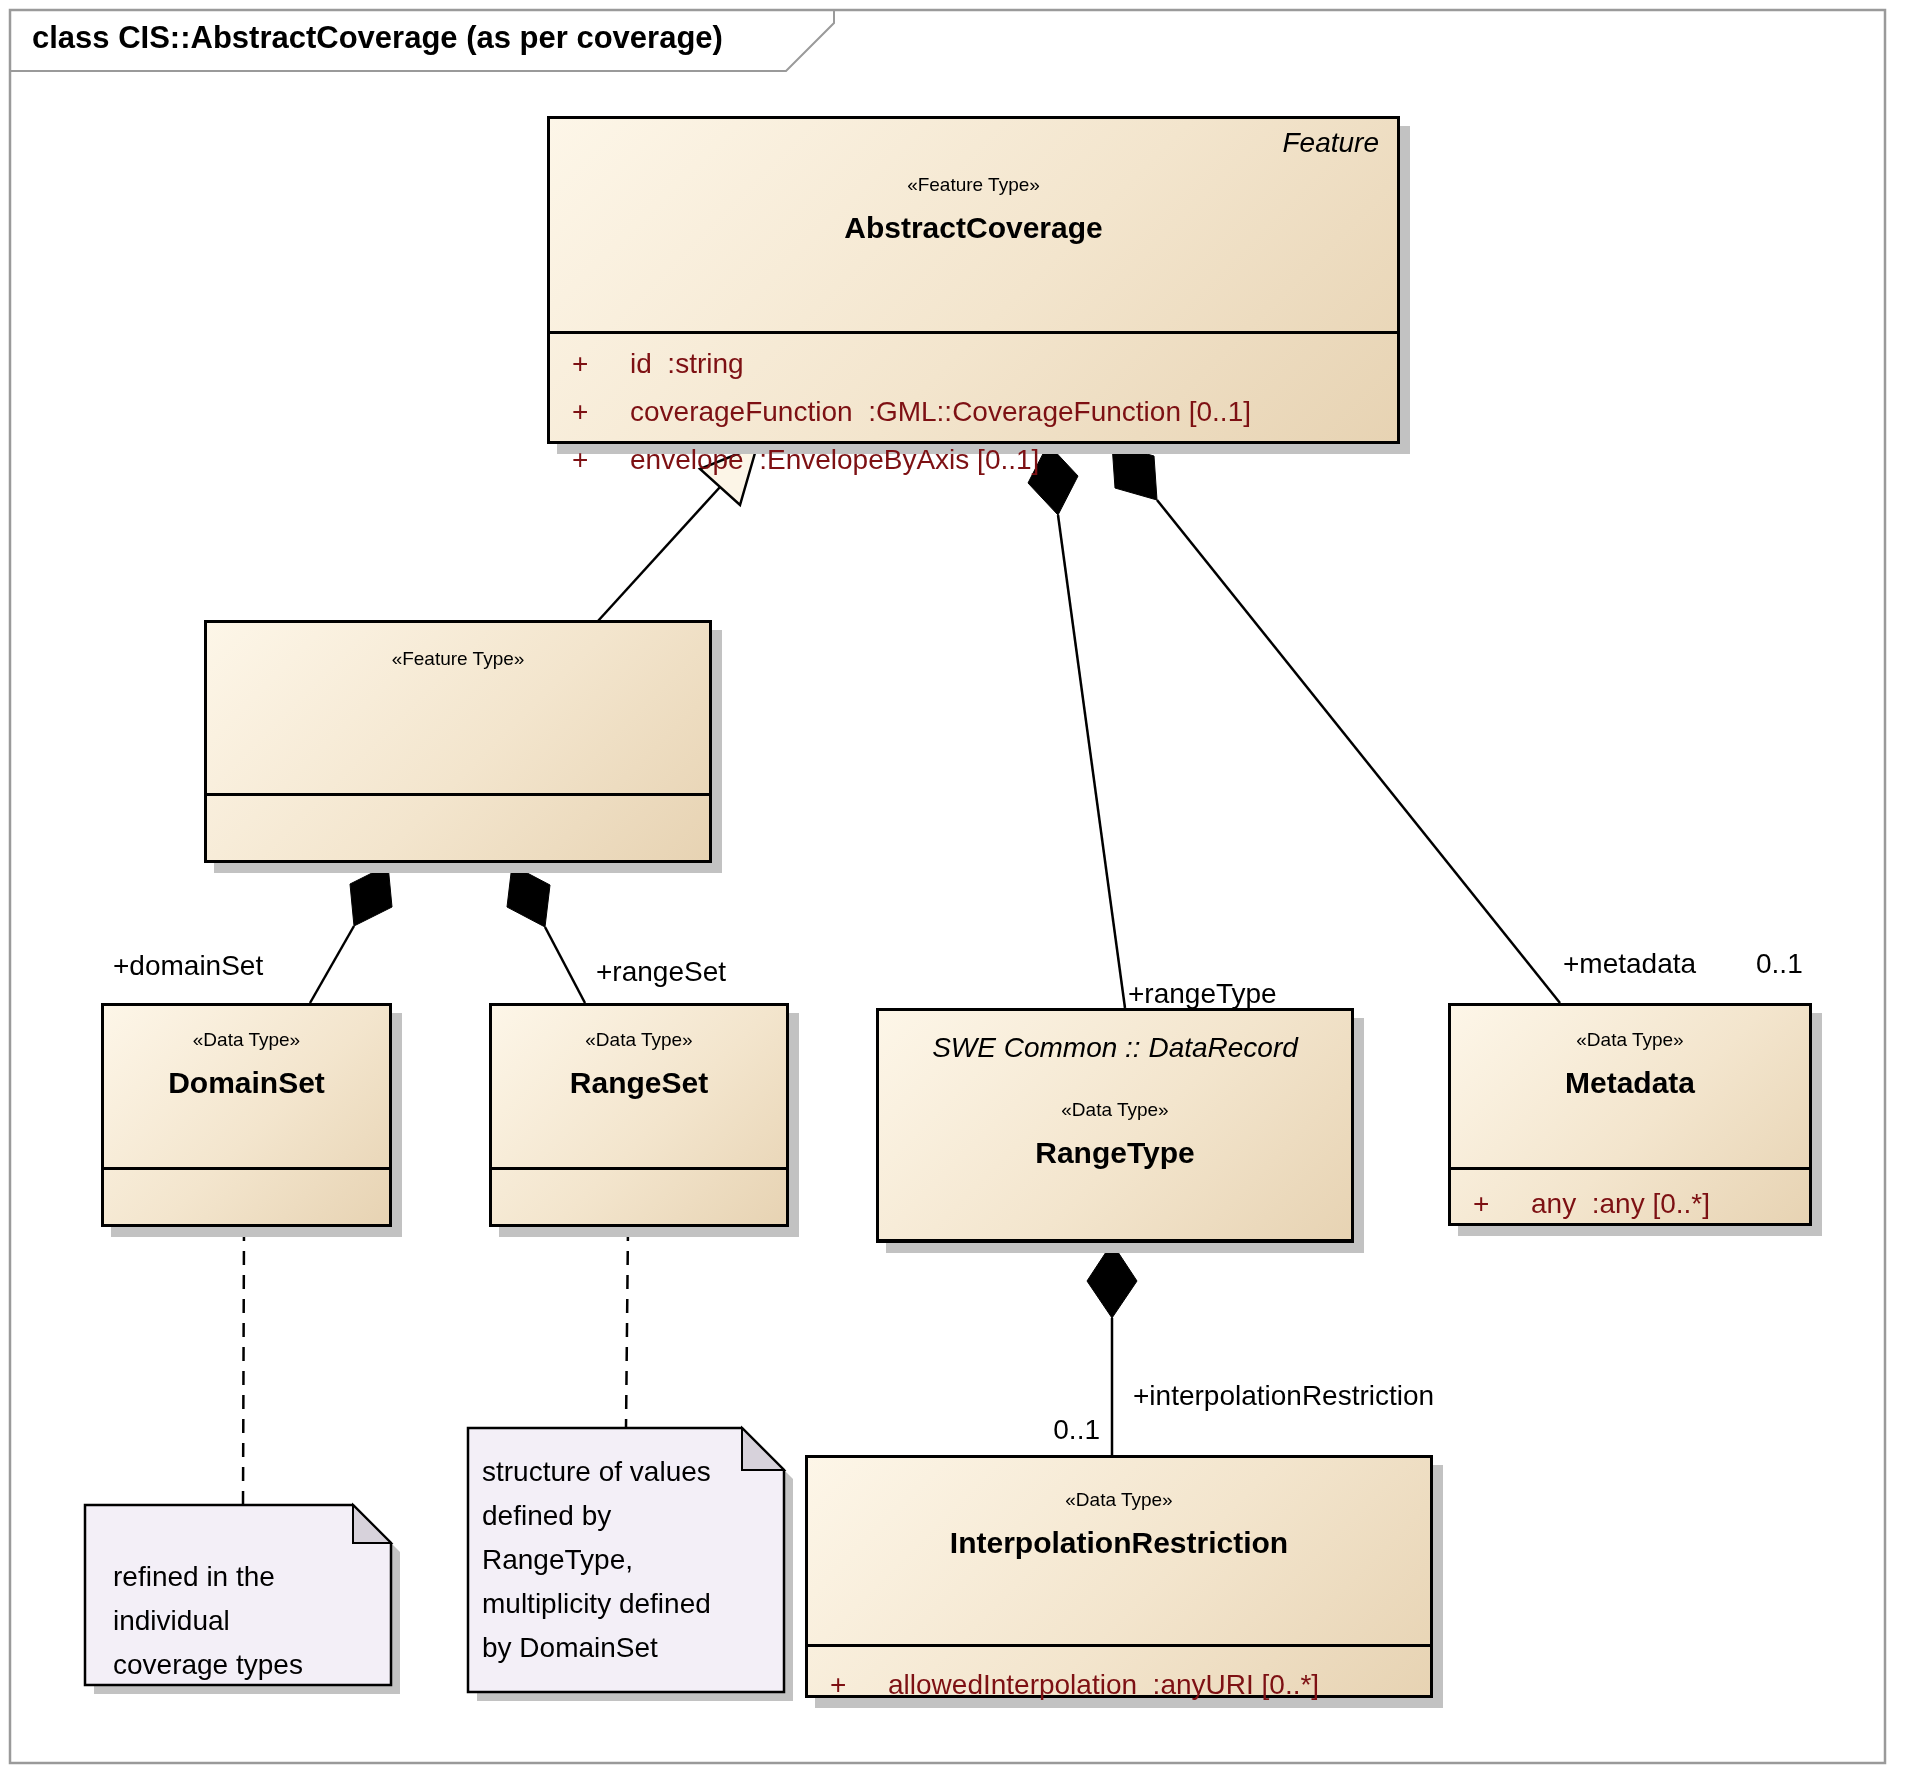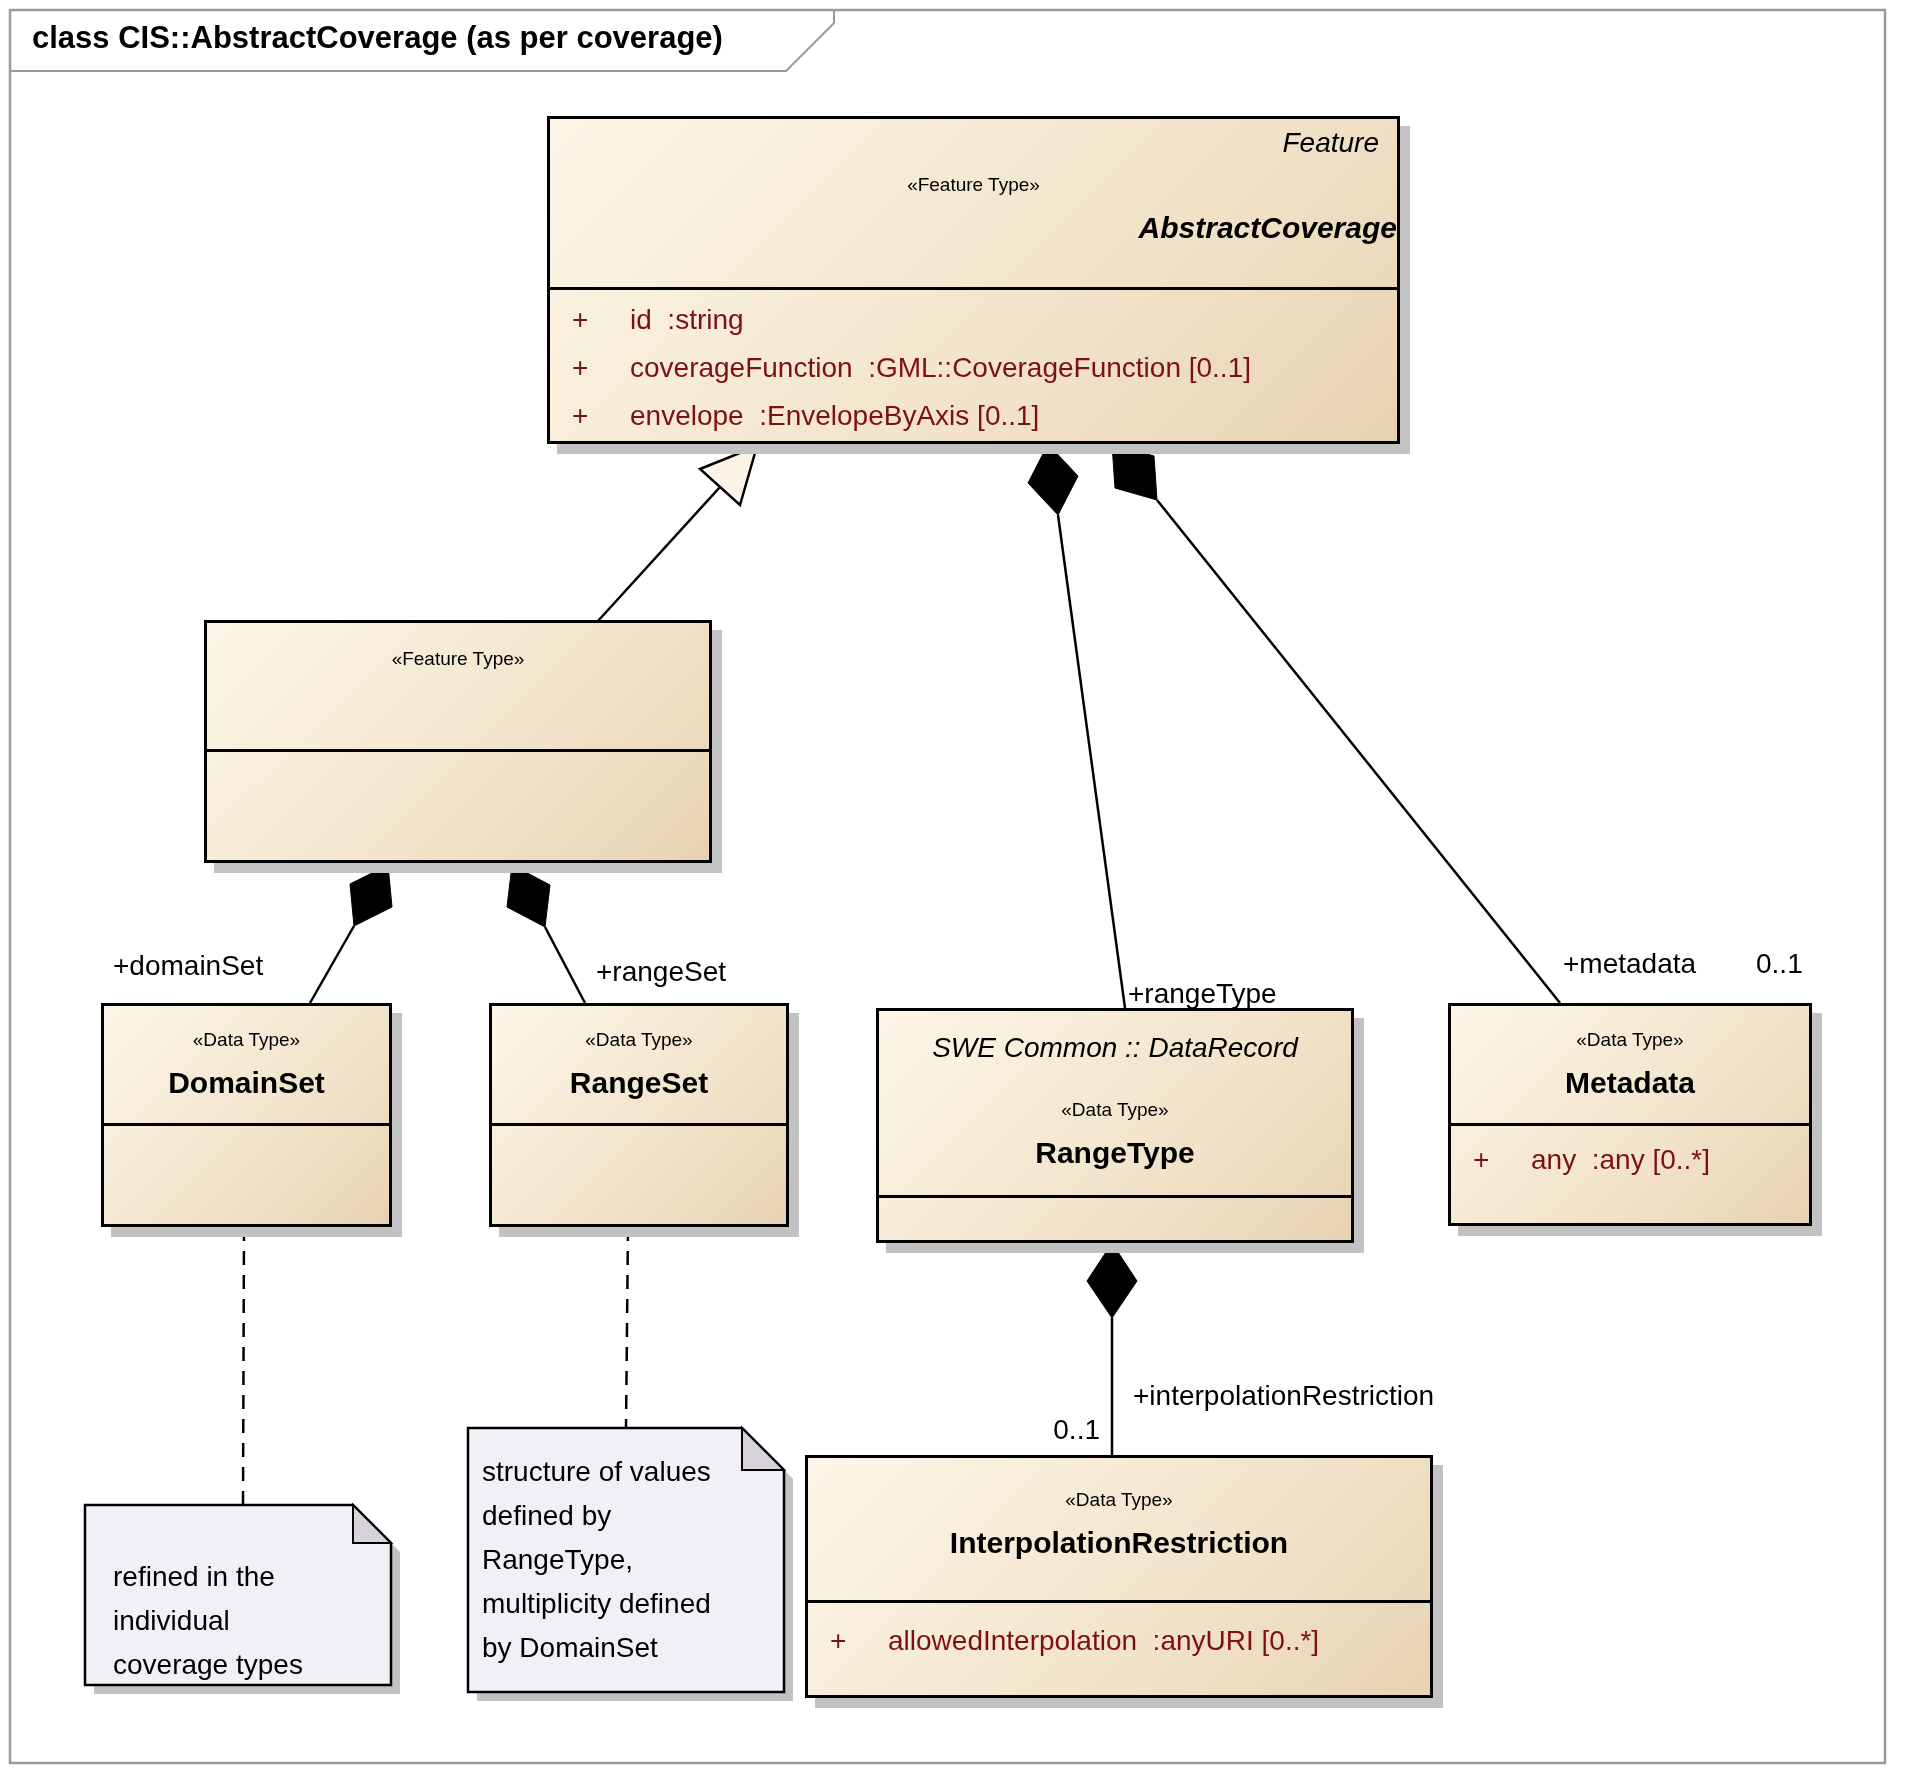--- a/index.html
+++ b/index.html
@@ -4,29 +4,29 @@
 <style>
   html,body{margin:0;padding:0;background:#ffffff;}
   body{width:1910px;height:1786px;position:relative;font-family:"Liberation Sans",sans-serif;overflow:hidden;}
   #stage{position:absolute;left:0;top:0;width:1910px;height:1786px;}
   svg.layer{position:absolute;left:0;top:0;}
 
   .diagram-title{position:absolute;left:32px;top:20px;font-size:31px;font-weight:bold;color:#000;white-space:nowrap;}
 
   .uml-class{position:absolute;box-sizing:border-box;border:3px solid #000;
     background:linear-gradient(135deg,#fdf6e8 0%,#f3e5cd 55%,#e7d3b3 100%);
-    box-shadow:10px 10px 0 #c2c2c2;display:flex;flex-direction:column;}
+    box-shadow:10px 10px 0 #c2c2c2;display:flex;flex-direction:column;gap:44px;}
   .uml-class .hdr{flex:none;box-sizing:border-box;text-align:center;position:relative;}
   .uml-class .body{flex:1;box-sizing:border-box;border-top:3px solid #000;}
   .annotation{font-style:italic;font-size:28px;color:#000;}
   .annotation.corner{position:absolute;top:8px;right:18px;}
   .annotation.center{display:block;line-height:40px;}
   .stereo{font-size:19px;color:#000;line-height:40px;}
   .cls-name{font-size:30px;font-weight:bold;color:#000;line-height:46px;}
-  .cls-name.feature{font-style:italic;text-align:right;}
+  .cls-name.feature{}
   .attr-row{display:flex;align-items:center;height:48px;padding-left:22px;
     font-size:28px;color:#7d1013;white-space:pre;}
   .attr-plus{flex:none;width:58px;}
 
   .assoc-label{position:absolute;font-size:28px;color:#000;white-space:nowrap;}
 
   .uml-note{position:absolute;box-sizing:border-box;}
   .uml-note .note-line{font-size:28px;line-height:44px;color:#000;white-space:pre;}
 </style>
 </head>

